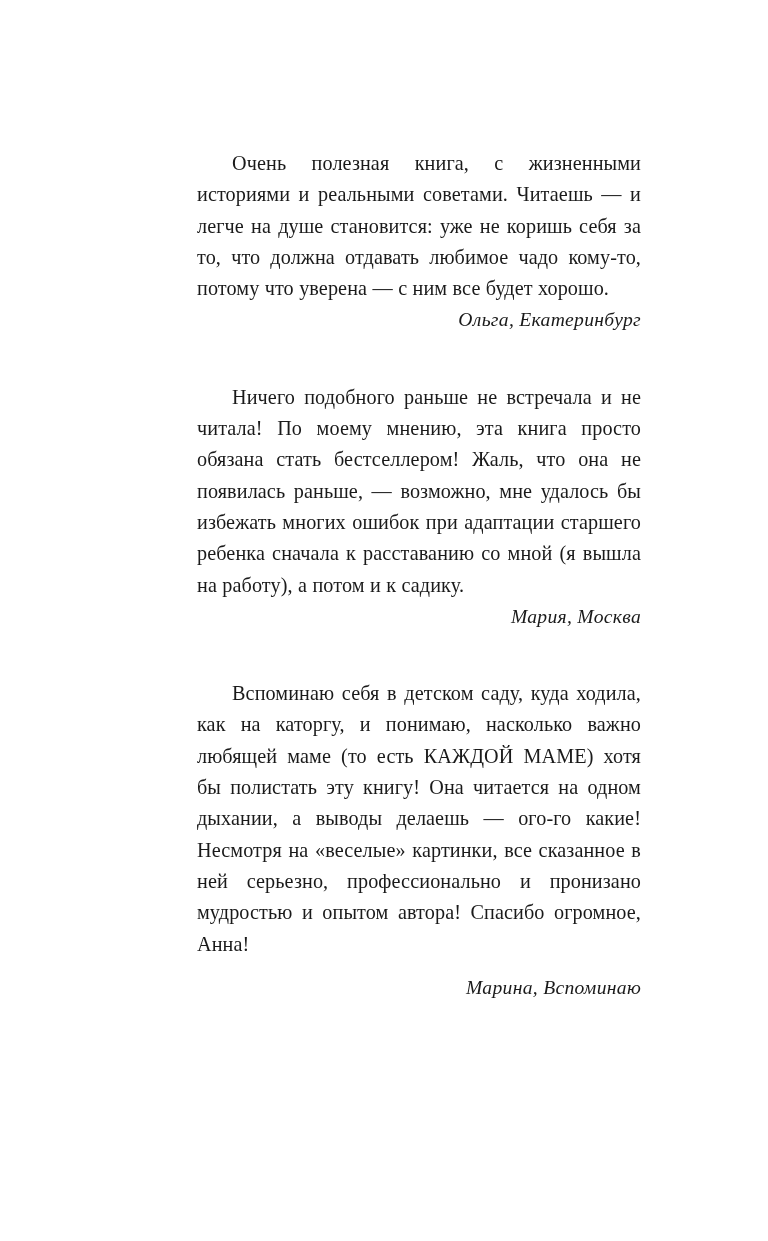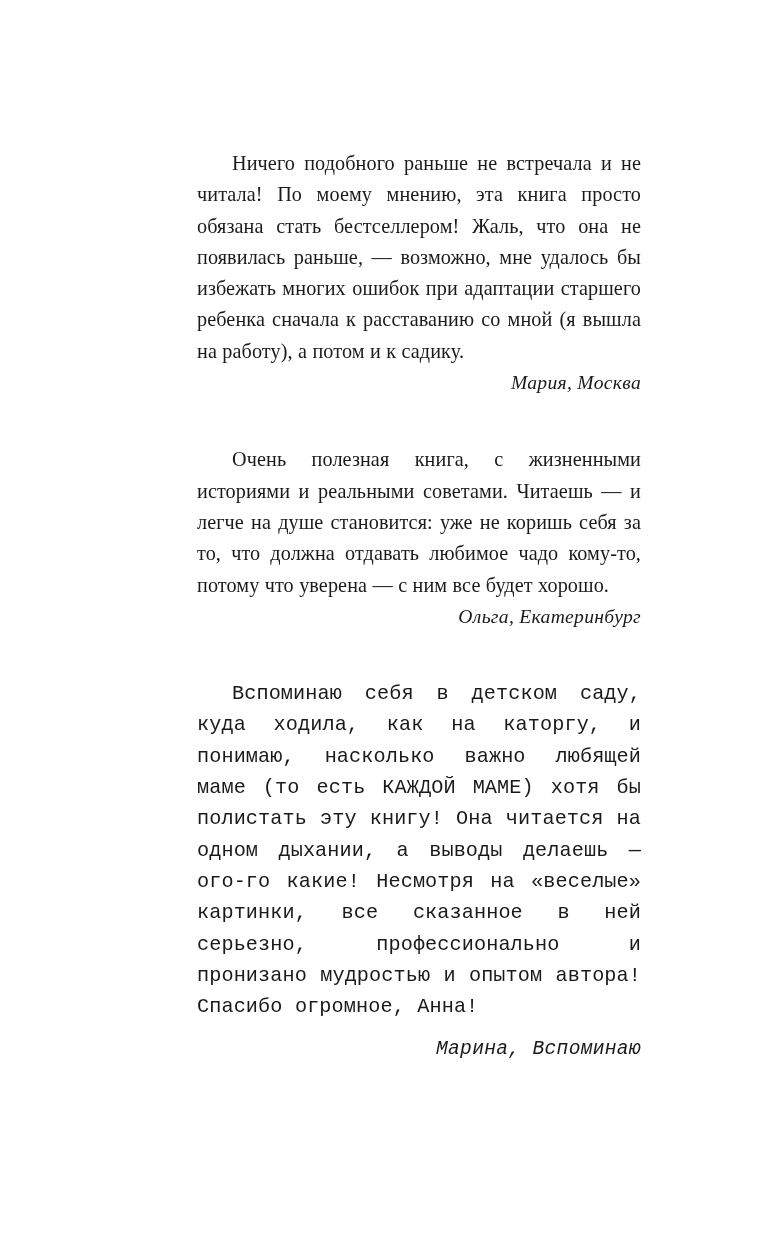--- a/index.html
+++ b/index.html
@@ -32,21 +32,20 @@
     left: 197px;
     top: 148px;
     width: 444px;
   }
 
   .testimonial {
     margin: 0 0 46px 0;
   }
   .testimonial:last-of-type {
     margin-bottom: 8px;
-    font-family: Liberation Mono, monospace;
   }
 
   .testimonial-body {
     margin: 0;
     font-size: 20.2px;
     line-height: 31.3px;
     text-align: justify;
     text-justify: inter-word;
     text-indent: 35px;
     hyphens: manual;
@@ -73,27 +72,27 @@
   }
 </style>
 </head>
 <body>
 
 <div class="page">
 
   <div class="text-column">
 
     <div class="testimonial">
-      <p class="testimonial-body">Ничего подобного раньше не встречала и не читала! По моему мнению, эта книга просто обязана стать бестселлером! Жаль, что она не появилась раньше, — возможно, мне удалось бы избежать многих ошибок при адаптации старшего ребенка сначала к расставанию со мной (я вышла на работу), а потом и к садику.</p>
-      <p class="attribution">Мария, Москва</p>
+      <p class="testimonial-body">Очень полезная книга, с жизненными историями и реальными советами. Читаешь — и легче на душе становится: уже не коришь себя за то, что должна отдавать любимое чадо кому-то, потому что уверена — с ним все будет хорошо.</p>
+      <p class="attribution">Ольга, Екатеринбург</p>
     </div>
 
     <div class="testimonial">
-      <p class="testimonial-body">Очень полезная книга, с жизненными историями и реальными советами. Читаешь — и легче на душе становится: уже не коришь себя за то, что должна отдавать любимое чадо кому-то, потому что уверена — с ним все будет хорошо.</p>
-      <p class="attribution">Ольга, Екатеринбург</p>
+      <p class="testimonial-body">Ничего подобного раньше не встречала и не читала! По моему мнению, эта книга просто обязана стать бестселлером! Жаль, что она не появилась раньше, — возможно, мне удалось бы избежать многих ошибок при адаптации старшего ребенка сначала к расставанию со мной (я вышла на работу), а потом и к садику.</p>
+      <p class="attribution">Мария, Москва</p>
     </div>
 
     <div class="testimonial">
       <p class="testimonial-body"><span>Вспоминаю себя в детском саду, куда ходила, как на каторгу, и понимаю, насколько важно любящей маме (то есть </span><span class="caps">КАЖДОЙ МАМЕ</span><span>) хотя бы полистать эту книгу! Она читается на одном дыхании, а выводы делаешь — ого-го какие! Несмотря на «веселые» картинки, все сказанное в ней серьезно, профессионально и пронизано мудростью и опытом автора! Спасибо огромное, Анна!</span></p>
       <p class="attribution extra-gap">Марина, Вспоминаю</p>
     </div>
 
   </div>
 </div>
 

